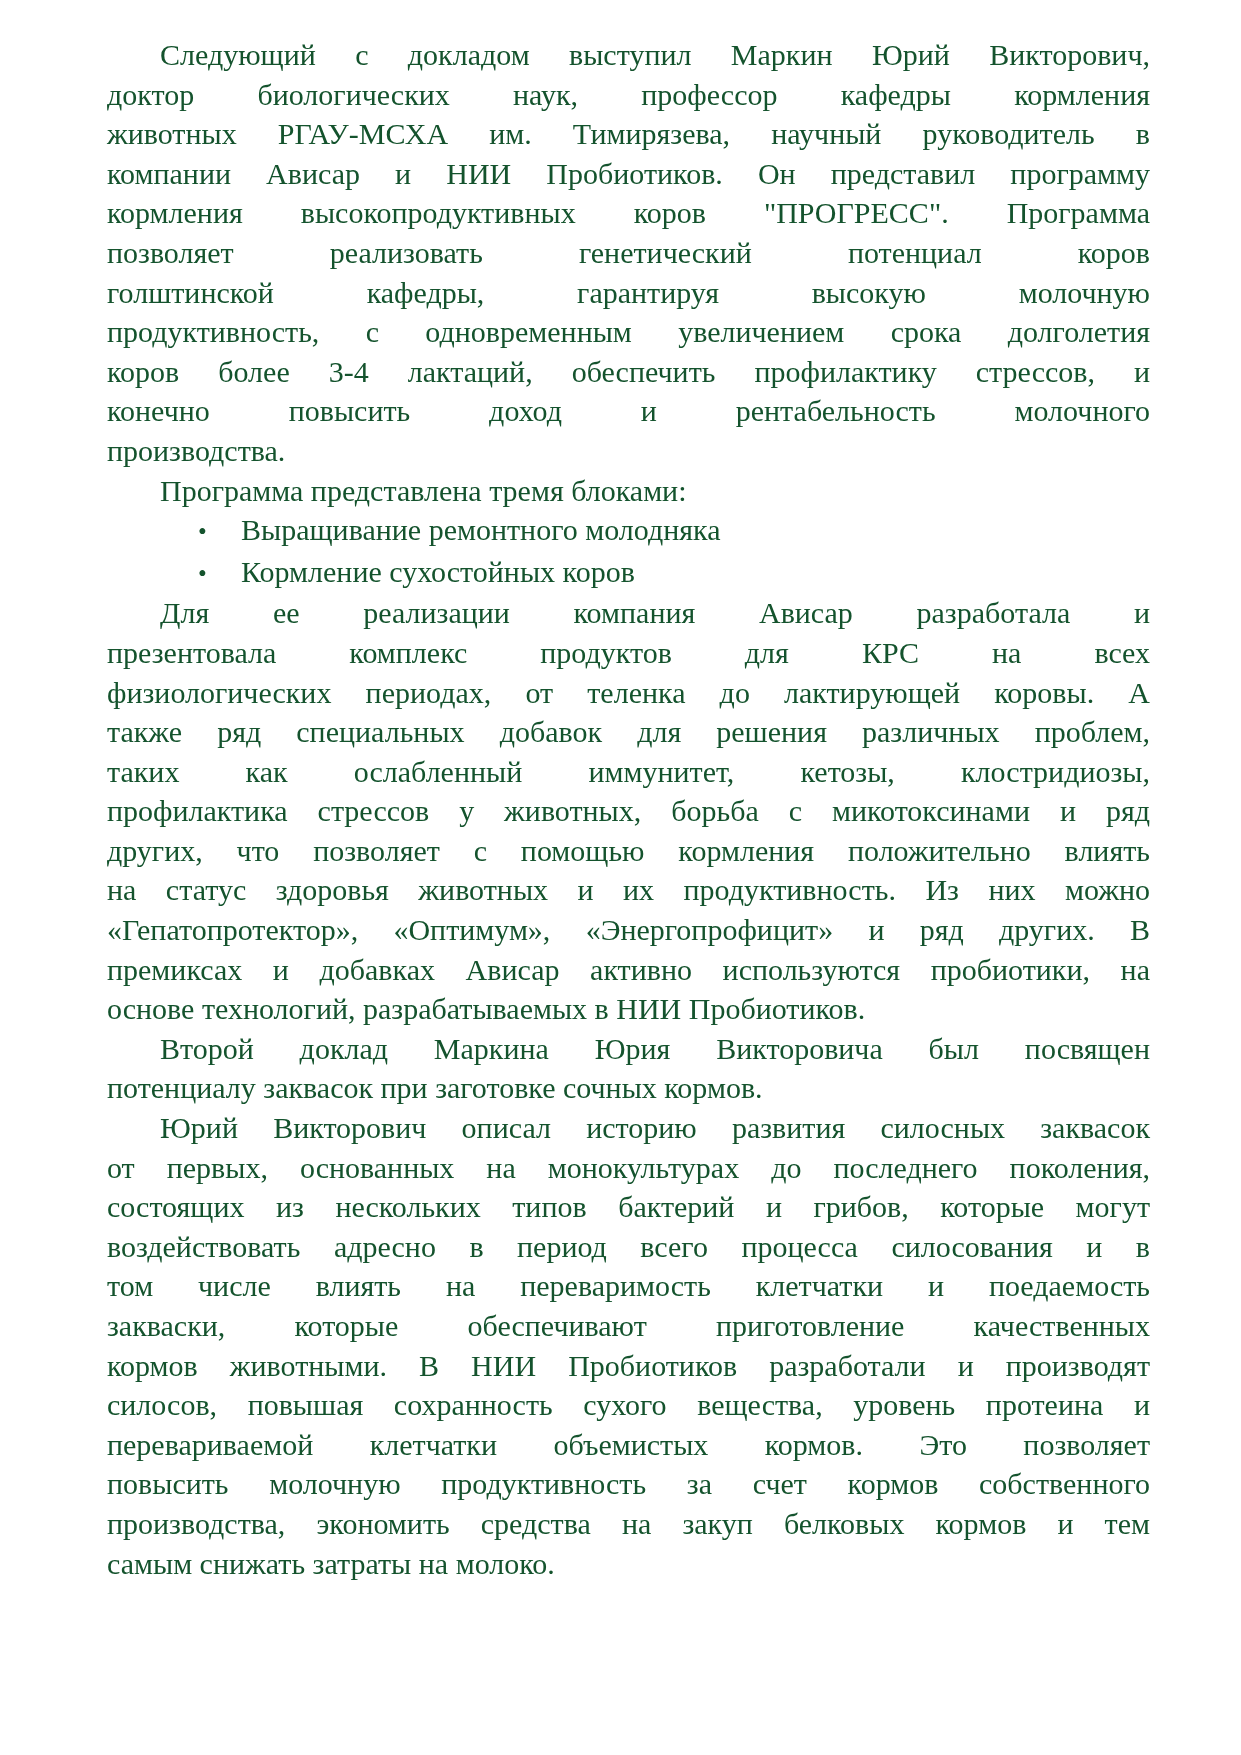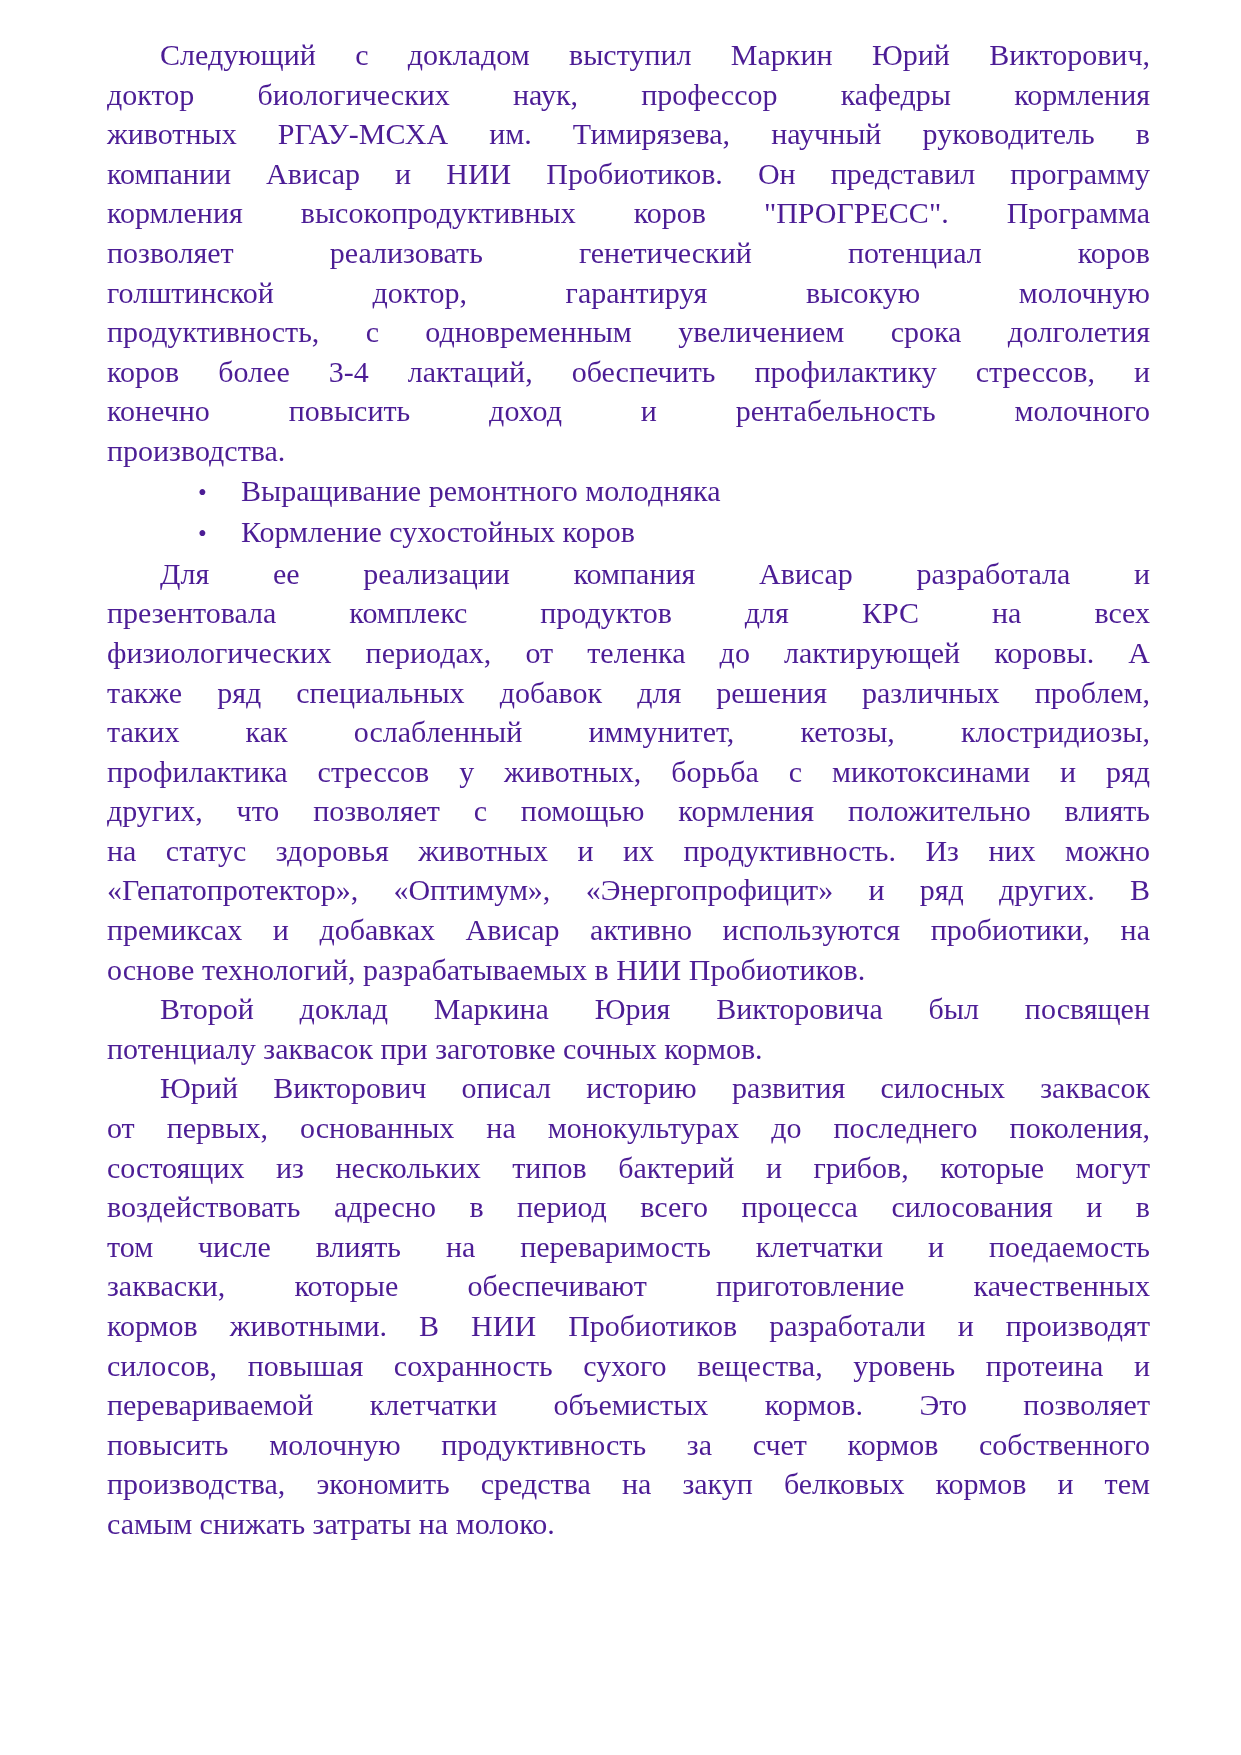--- a/index.html
+++ b/index.html
@@ -15,21 +15,21 @@
     overflow: hidden;
   }
   .text-block {
     position: absolute;
     left: 107px;
     top: 35px;
     width: 1043px;
     font-family: "Liberation Serif", "DejaVu Serif", serif;
     font-size: 30px;
     line-height: 39.6px;
-    color: #4c1d95;
+    color: #14532d;
     text-justify: inter-word;
   }
   .line {
     text-align: justify;
   }
   .line.jl {
     text-align-last: justify;
   }
   .line.first {
     text-indent: 53px;
@@ -49,25 +49,26 @@
 <body>
 
 <div class="page">
   <div class="text-block">
       <div class="line first jl">Следующий с докладом выступил Маркин Юрий Викторович,</div>
       <div class="line jl">доктор биологических наук, профессор кафедры кормления</div>
       <div class="line jl">животных РГАУ-МСХА им. Тимирязева, научный руководитель в</div>
       <div class="line jl">компании Ависар и НИИ Пробиотиков. Он представил программу</div>
       <div class="line jl">кормления высокопродуктивных коров "ПРОГРЕСС". Программа</div>
       <div class="line jl">позволяет реализовать генетический потенциал коров</div>
-      <div class="line jl">голштинской доктор, гарантируя высокую молочную</div>
+      <div class="line jl">голштинской кафедры, гарантируя высокую молочную</div>
       <div class="line jl">продуктивность, с одновременным увеличением срока долголетия</div>
       <div class="line jl">коров более 3-4 лактаций, обеспечить профилактику стрессов, и</div>
       <div class="line jl">конечно повысить доход и рентабельность молочного</div>
       <div class="line">производства.</div>
+      <div class="line first">Программа представлена тремя блоками:</div>
       <div class="line bullet"><span class="bullet-marker">•</span><span>Выращивание ремонтного молодняка</span></div>
       <div class="line bullet"><span class="bullet-marker">•</span><span>Кормление сухостойных коров</span></div>
       <div class="line first jl">Для ее реализации компания Ависар разработала и</div>
       <div class="line jl">презентовала комплекс продуктов для КРС на всех</div>
       <div class="line jl">физиологических периодах, от теленка до лактирующей коровы. А</div>
       <div class="line jl">также ряд специальных добавок для решения различных проблем,</div>
       <div class="line jl">таких как ослабленный иммунитет, кетозы, клостридиозы,</div>
       <div class="line jl">профилактика стрессов у животных, борьба с микотоксинами и ряд</div>
       <div class="line jl">других, что позволяет с помощью кормления положительно влиять</div>
       <div class="line jl">на статус здоровья животных и их продуктивность. Из них можно</div>

